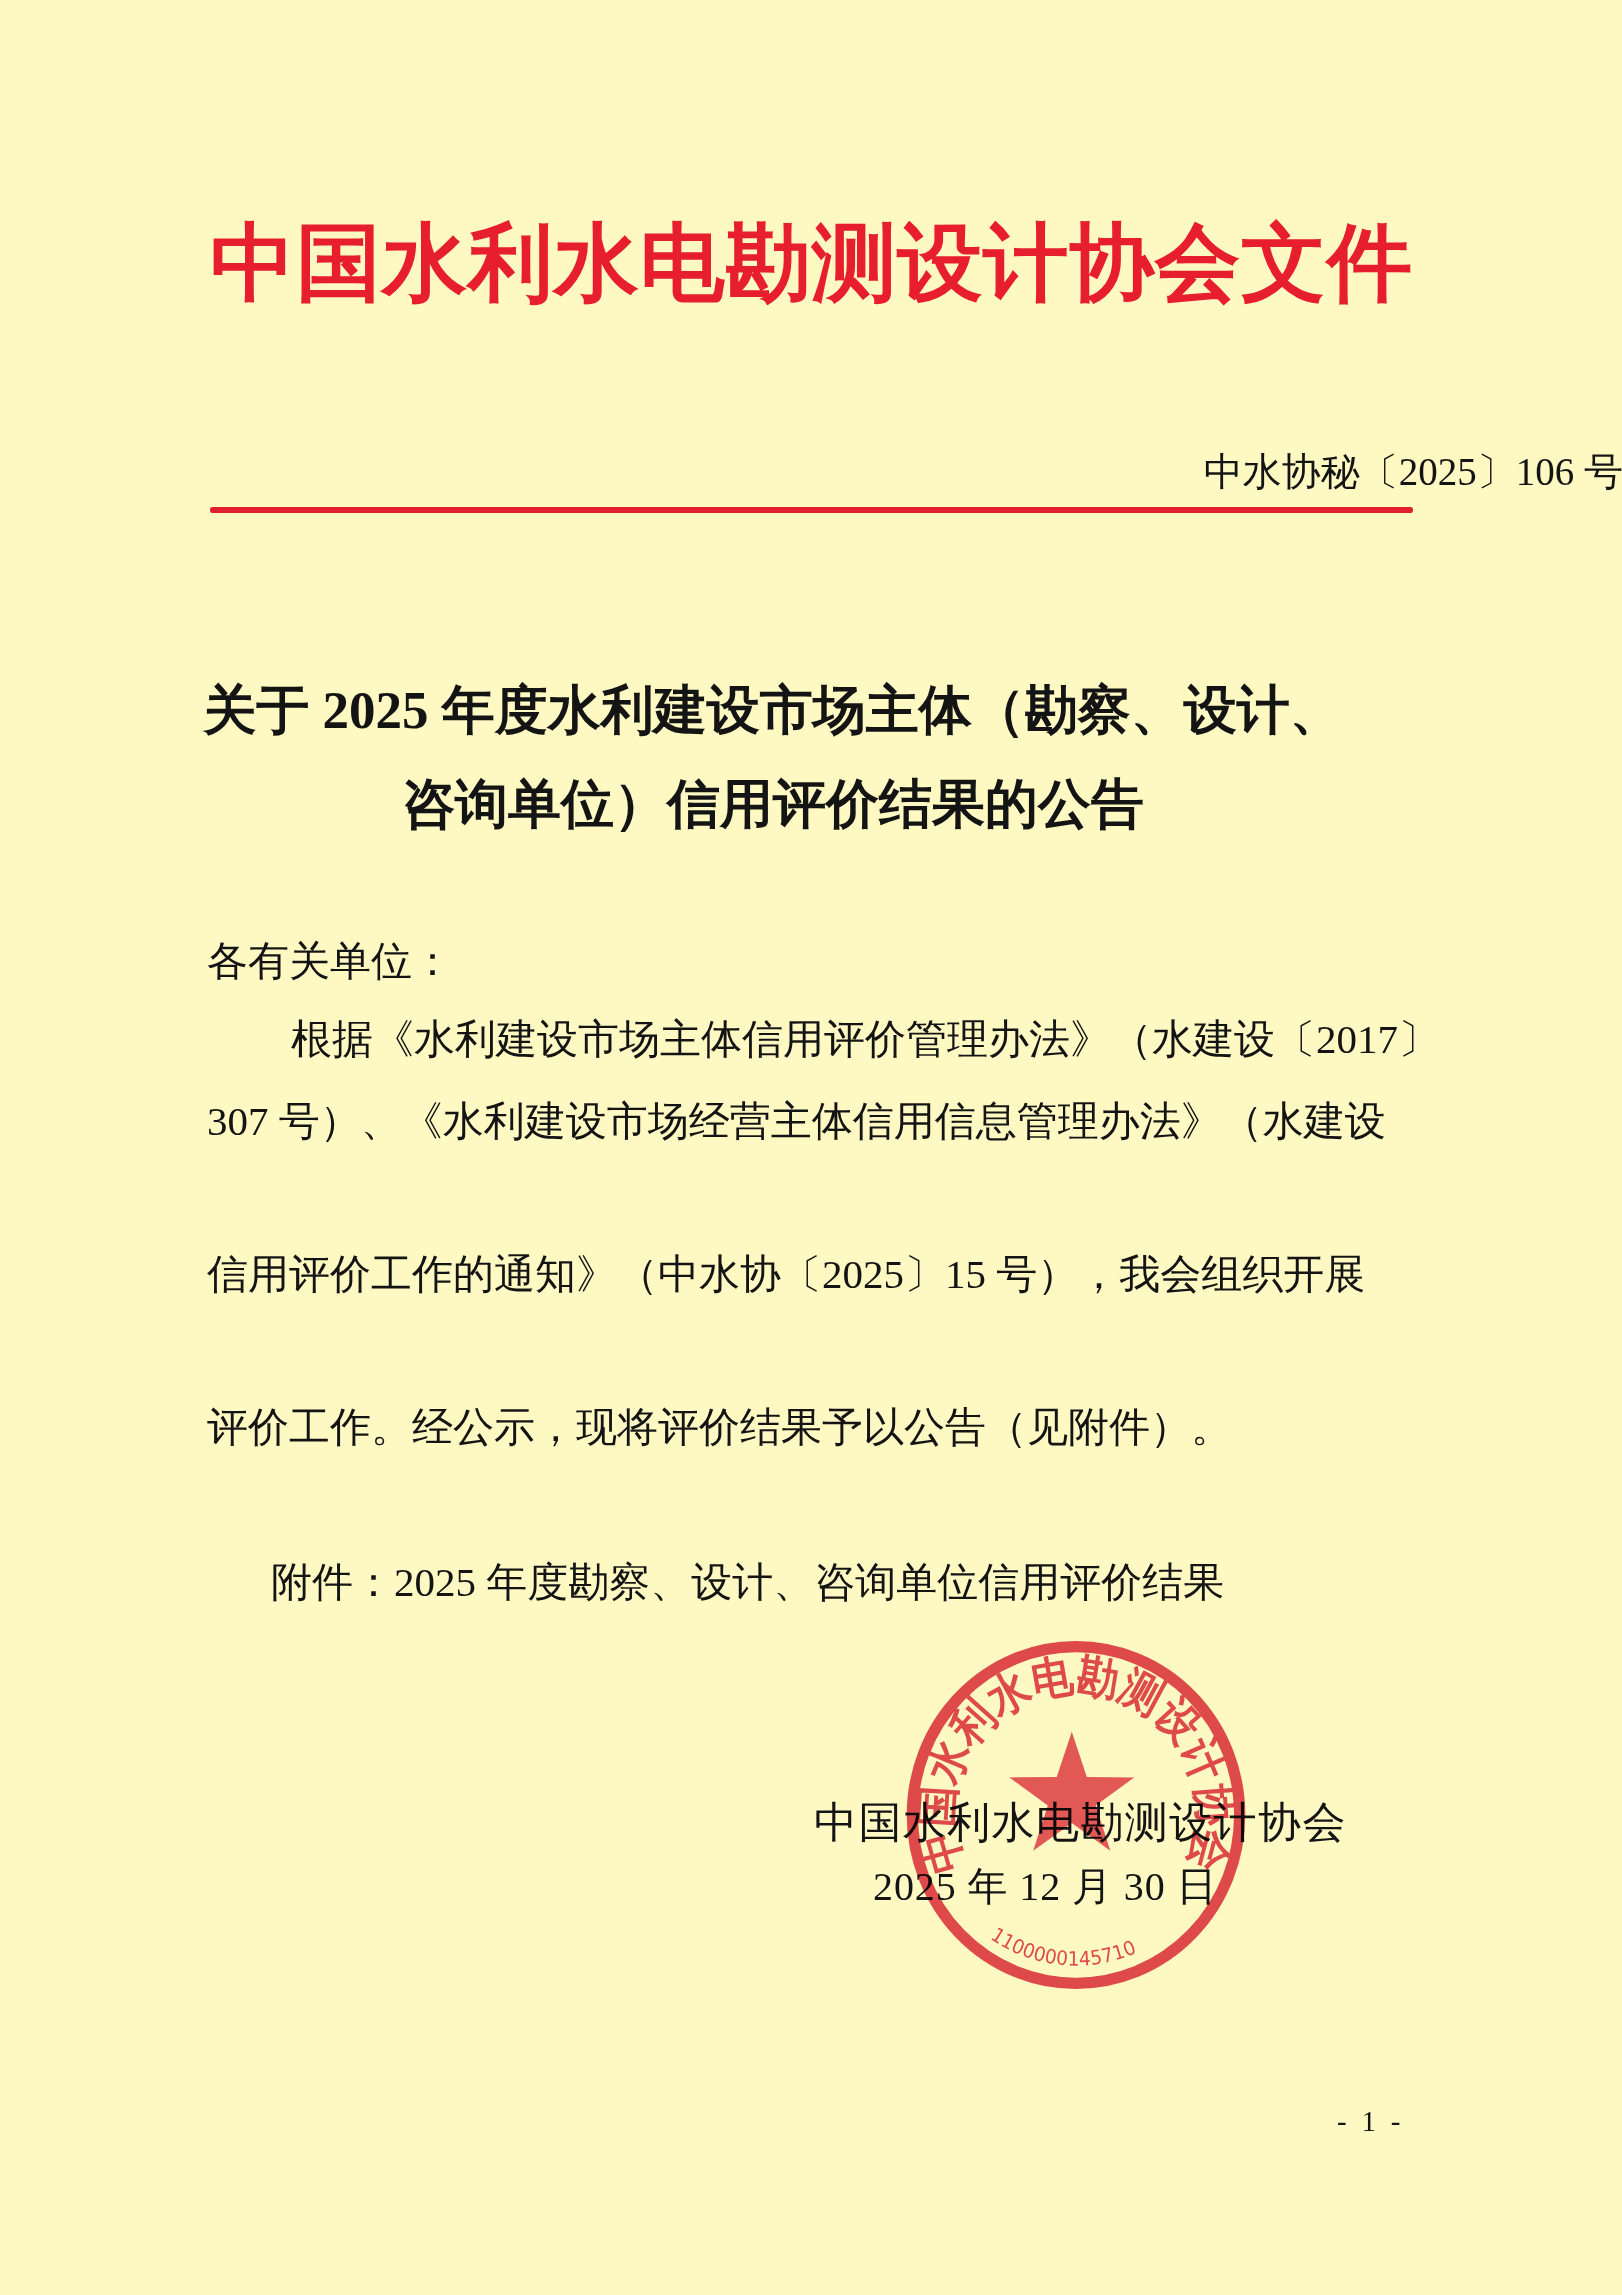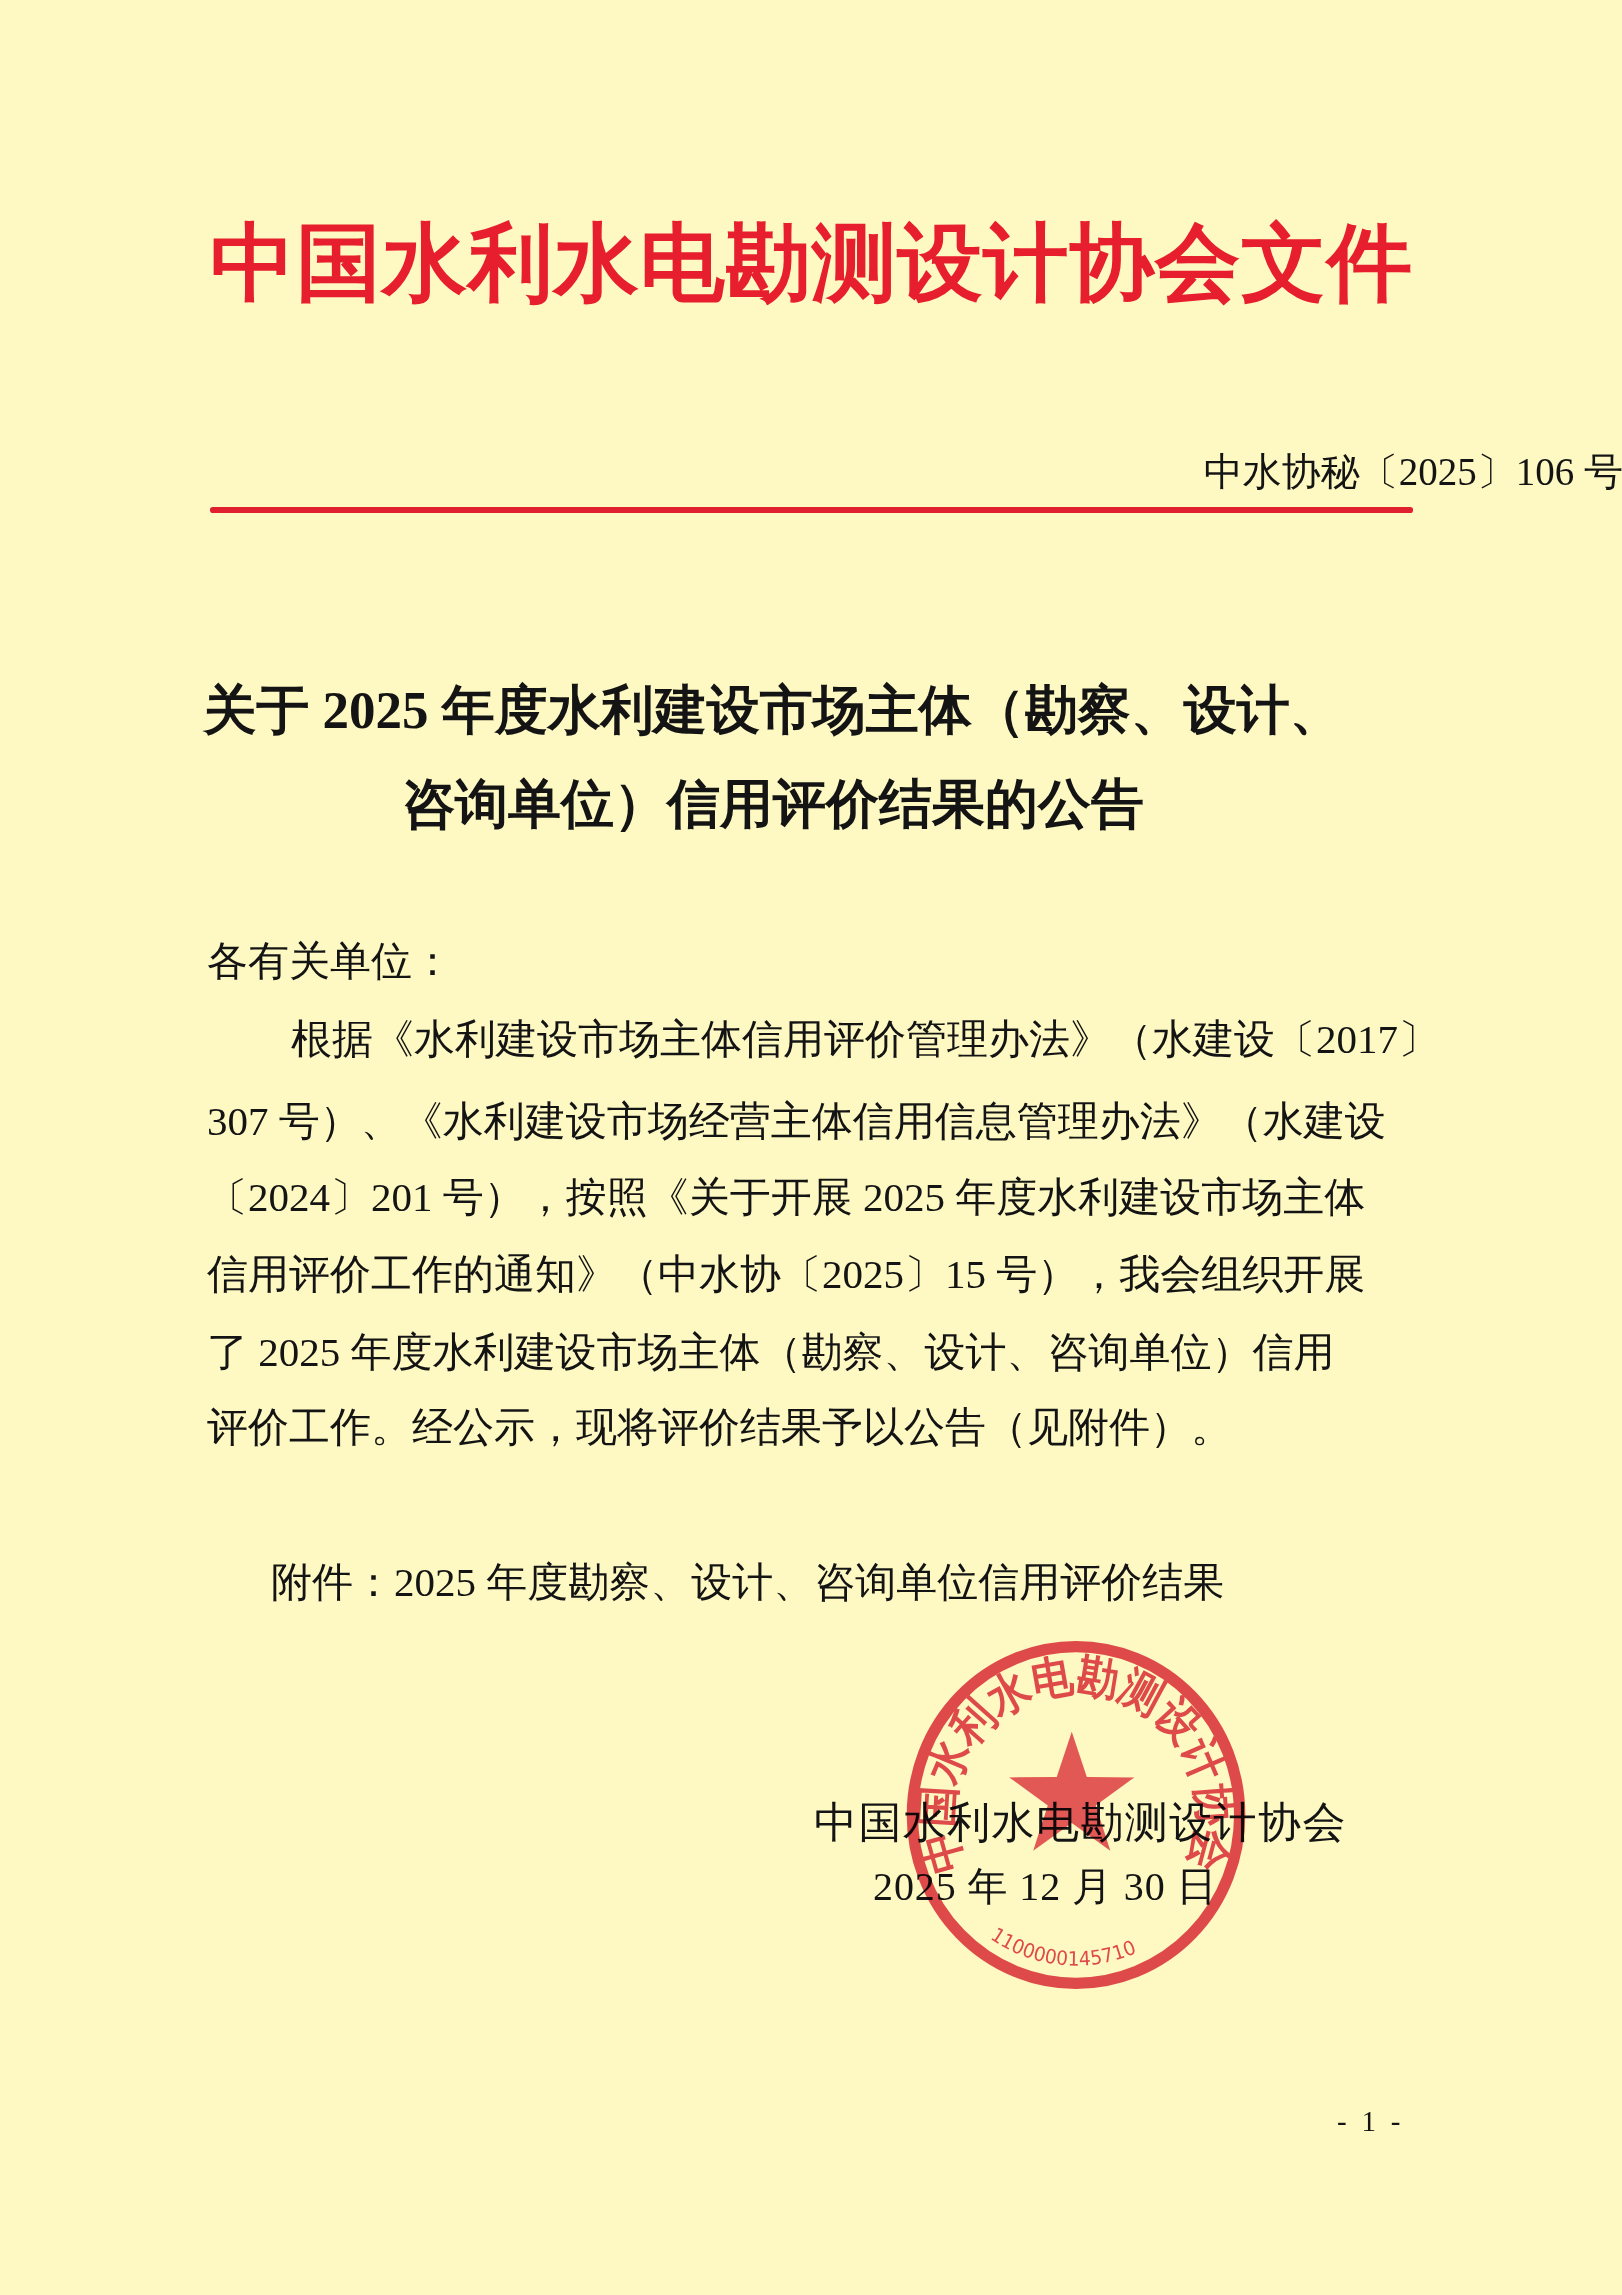--- a/index.html
+++ b/index.html
@@ -97,25 +97,23 @@
     <div>关于 2025 年度水利建设市场主体（勘察、设计、</div>
     <div>咨询单位）信用评价结果的公告</div>
   </div>
 
   <div class="abs body-line" style="top:941px;">各有关单位：</div>
 
   <div class="abs body-line indent" style="top:1019px;">根据《水利建设市场主体信用评价管理办法》（水建设〔2017〕</div>
 
   <div class="abs body-line" style="top:1101px;">307 号）、《水利建设市场经营主体信用信息管理办法》（水建设</div>
 
-  <div class="abs body-line" style="top:1177px;">〔2024〕201 号），按照《关于开展 2025 年度水利建设市场主体</div>
 
   <div class="abs body-line" style="top:1254px;">信用评价工作的通知》（中水协〔2025〕15 号），我会组织开展</div>
 
-  <div class="abs body-line" style="top:1332px;">了 2025 年度水利建设市场主体（勘察、设计、咨询单位）信用</div>
 
   <div class="abs body-line" style="top:1407px;">评价工作。经公示，现将评价结果予以公告（见附件）。</div>
 
   <div class="abs attachment-line">附件：2025 年度勘察、设计、咨询单位信用评价结果</div>
 
   <div class="abs signature">中国水利水电勘测设计协会</div>
 
   <div class="abs sign-date">2025 年 12 月 30 日</div>
 
   <svg class="abs seal" viewBox="0 0 740 760" xmlns="http://www.w3.org/2000/svg">

